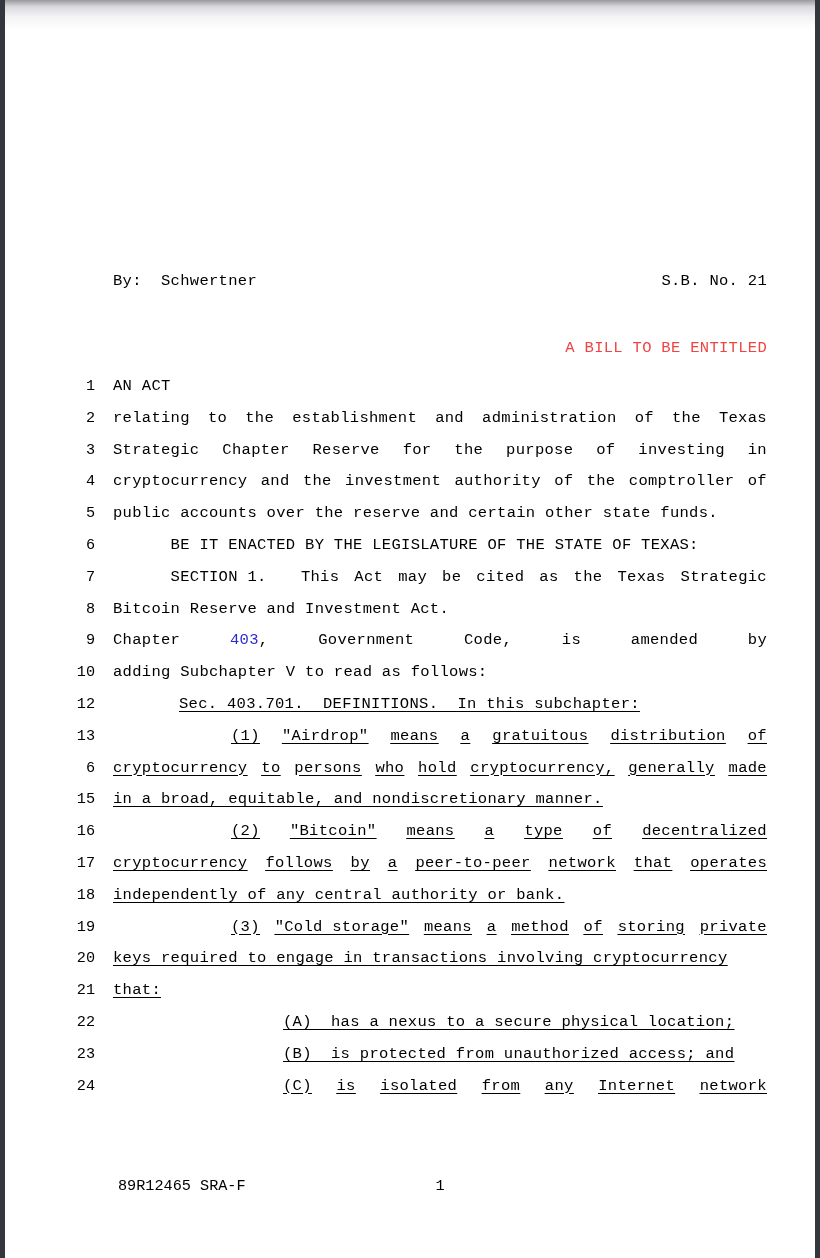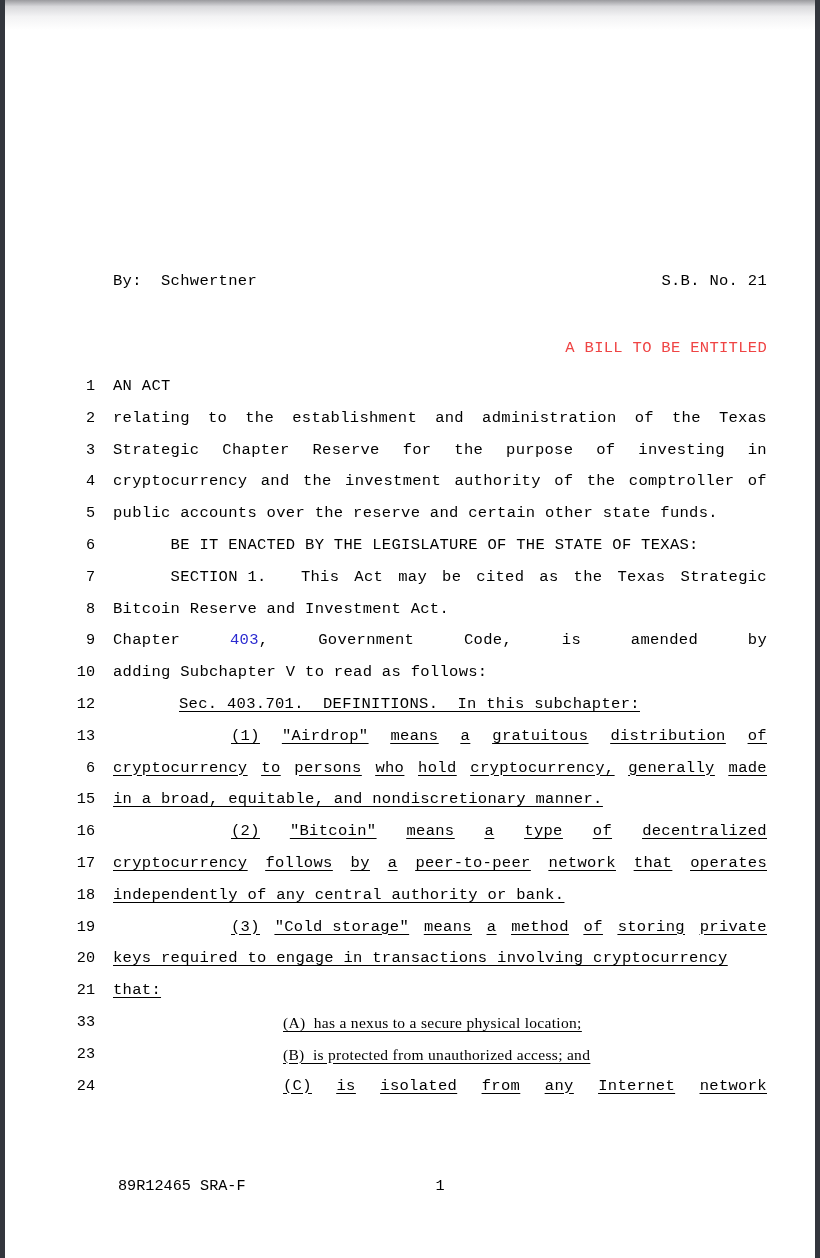--- a/index.html
+++ b/index.html
@@ -239,26 +239,26 @@
       </div>
       <div class="bill-line">
         <span class="lineno">20</span>
         <span class="linetext u"><span class="seg">keys required to engage in transactions involving cryptocurrency</span></span>
       </div>
       <div class="bill-line">
         <span class="lineno">21</span>
         <span class="linetext u"><span class="seg">that:</span></span>
       </div>
       <div class="bill-line">
-        <span class="lineno">33</span>
-        <span class="linetext u" style="left: 262px; width: 484px; font-family: Liberation Serif, serif;"><span class="seg">(A)  has a nexus to a secure physical location;</span></span>
+        <span class="lineno">22</span>
+        <span class="linetext u" style="left: 262px; width: 484px;"><span class="seg">(A)  has a nexus to a secure physical location;</span></span>
       </div>
       <div class="bill-line">
         <span class="lineno">23</span>
-        <span class="linetext u" style="left: 262px; width: 484px; font-family: Liberation Serif, serif;"><span class="seg">(B)  is protected from unauthorized access; and</span></span>
+        <span class="linetext u" style="left: 262px; width: 484px;"><span class="seg">(B)  is protected from unauthorized access; and</span></span>
       </div>
       <div class="bill-line">
         <span class="lineno">24</span>
         <span class="linetext justify u" style="left: 262px; width: 484px;"><span class="seg">(C)</span><span class="seg">is</span><span class="seg">isolated</span><span class="seg">from</span><span class="seg">any</span><span class="seg">Internet</span><span class="seg">network</span></span>
       </div>
     </div>
 
   <div id="bill-footer">
     <span class="docid">89R12465 SRA-F</span>
     <span class="pageno">1</span>

